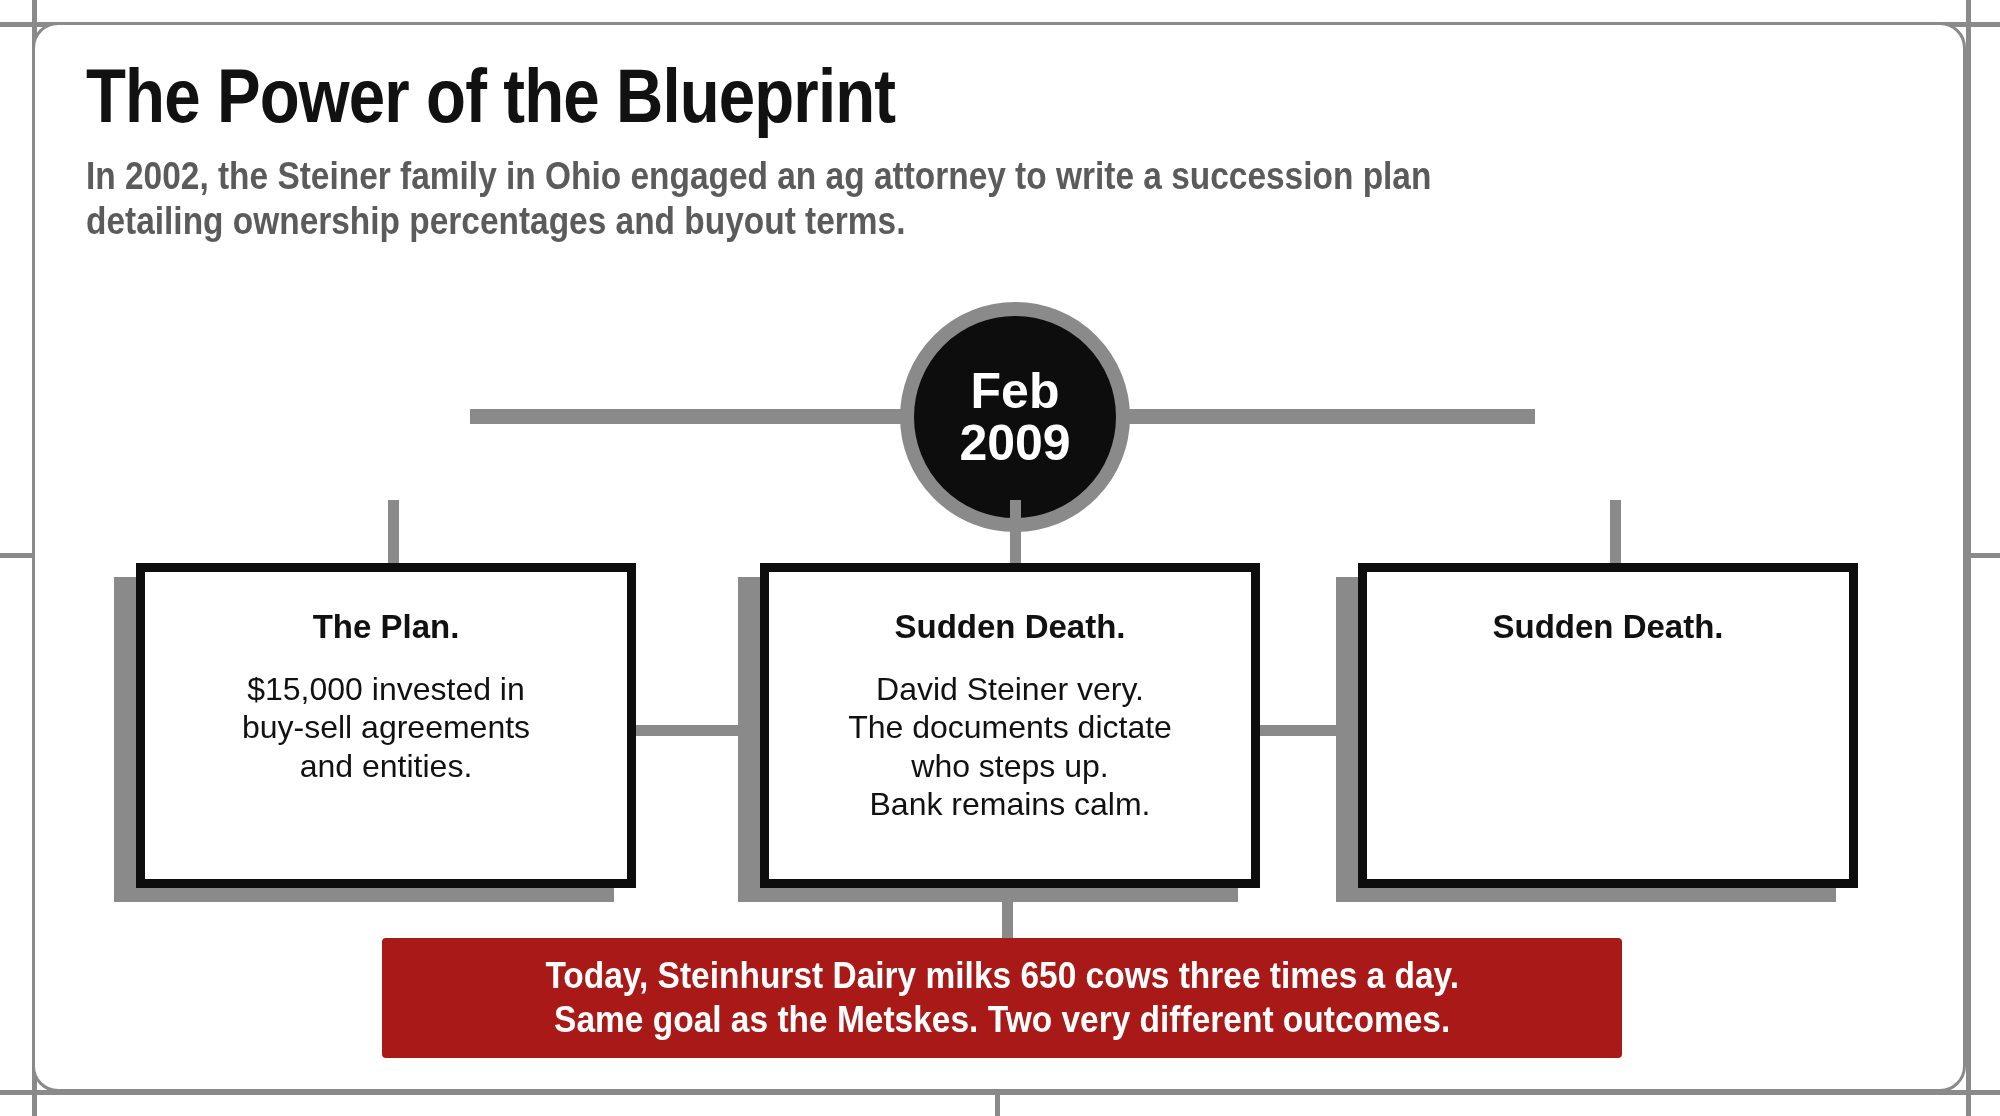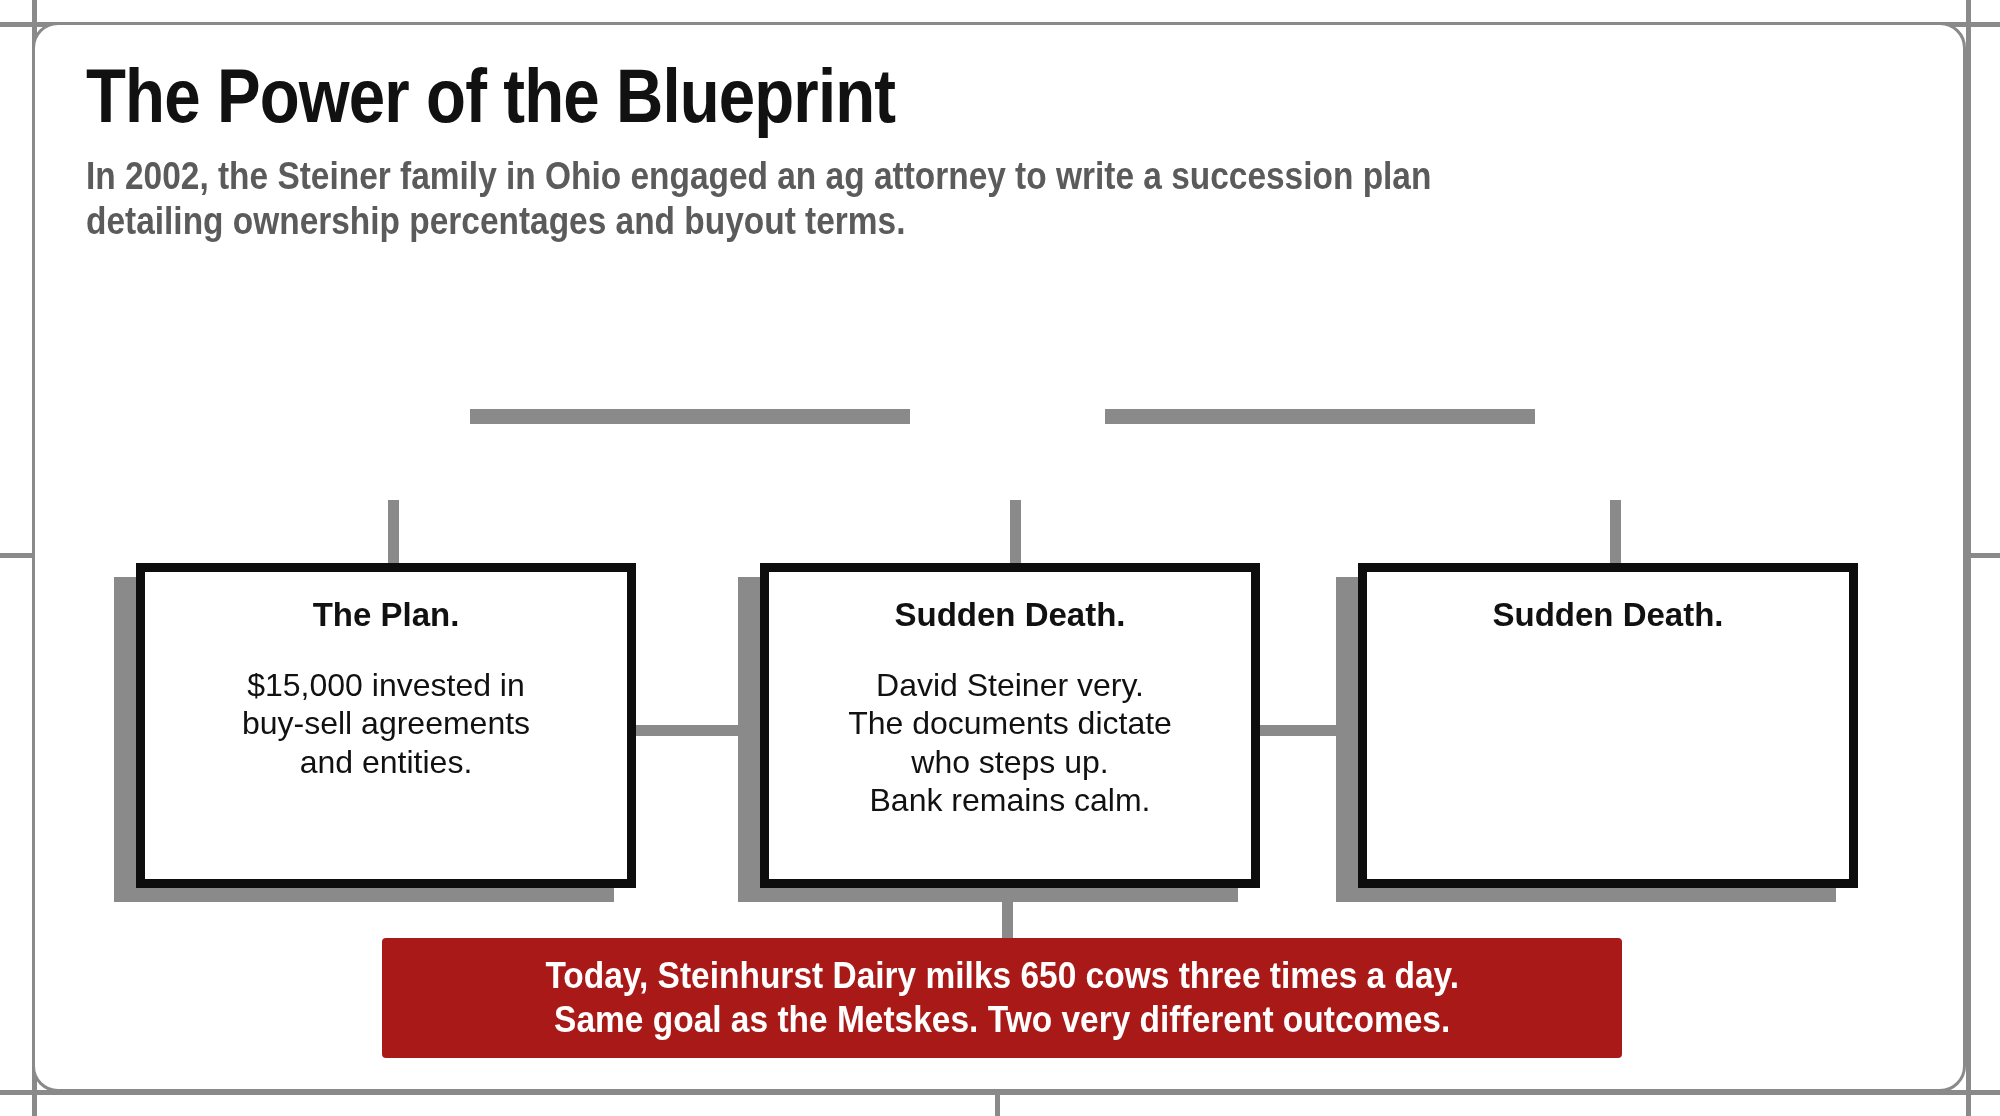--- a/index.html
+++ b/index.html
@@ -128,37 +128,37 @@
   .card {
     position: absolute;
     left: 0; top: 0;
     width: 500px; height: 325px;
     background: #ffffff;
     border: 9px solid #0d0d0d;
     box-sizing: border-box;
     display: flex;
     flex-direction: column;
     align-items: center;
-    padding-top: 24px;
+    padding-top: 36px;
   }
   .card-title {
     font-size: 33px;
     font-weight: bold;
     color: #111111;
     text-align: center;
     margin: 0 0 16px 0;
     font-family: "Liberation Sans", sans-serif;
   }
   .card-body {
     font-size: 32px;
     color: #111111;
     text-align: center;
     line-height: 1.2;
     white-space: pre-line;
-    margin: 16px;
+    margin: 8px;
     padding: 0 14px;
     font-family: "Liberation Sans", sans-serif;
   }
 
   
   .banner {
     position: absolute;
     left: 382px; top: 938px;
     width: 1240px; height: 120px;
     background: #a81917;
@@ -195,20 +195,24 @@
 <div class="header">
   <h1 class="title">The Power of the Blueprint</h1>
   <p class="subtitle">In 2002, the Steiner family in Ohio engaged an ag attorney to write a succession plan detailing ownership percentages and buyout terms.</p>
 </div>
 
 <div class="timeline">
 
   <div class="tl-rail tl-rail-a"></div>
   <div class="tl-rail tl-rail-b"></div>
 
+  <div class="node node-2">
+    <span class="node-label">Feb
+2009</span>
+  </div>
 
   <div class="stem stem-1"></div>
   <div class="stem stem-2"></div>
   <div class="stem stem-3"></div>
   <div class="stem stem-banner"></div>
 
   <div class="card-link card-link-a"></div>
   <div class="card-link card-link-b"></div>
 </div>
 

